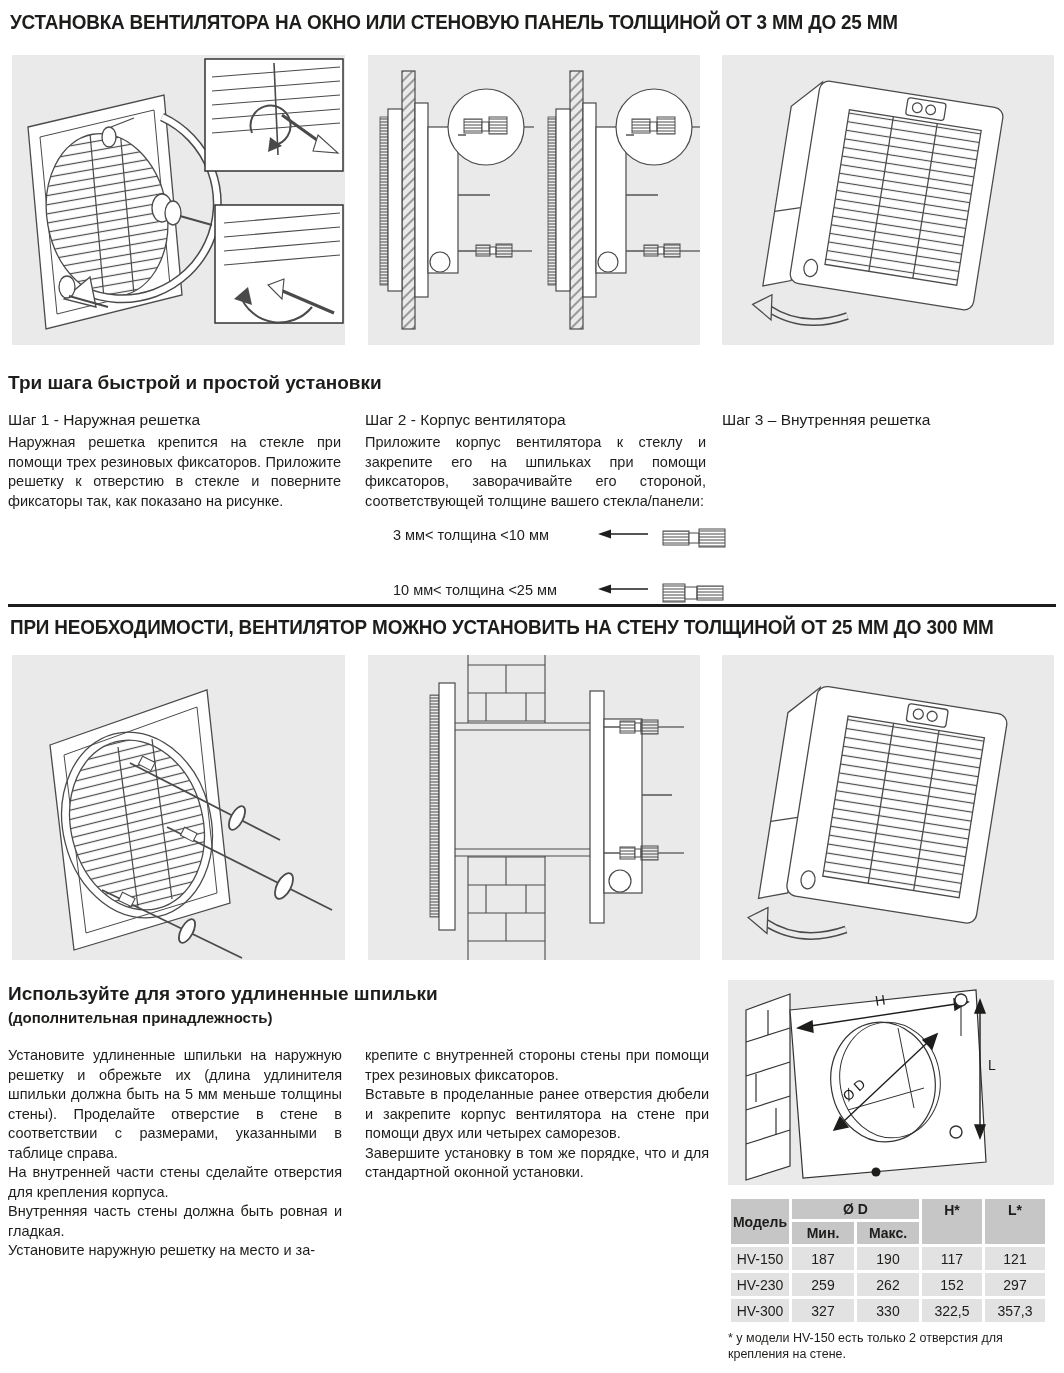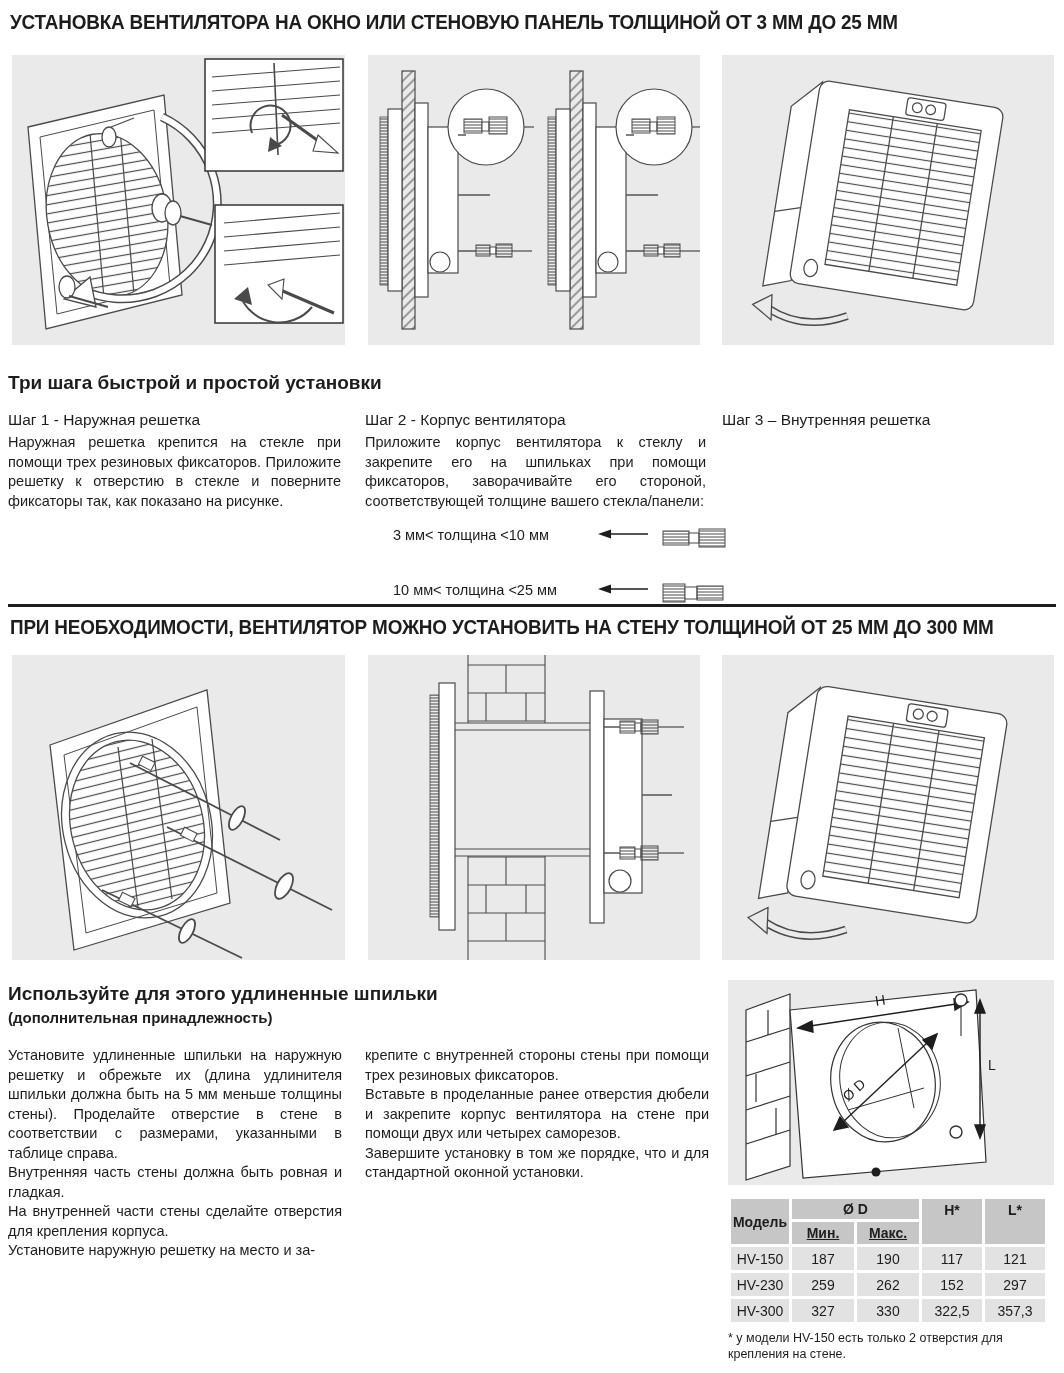--- a/index.html
+++ b/index.html
@@ -58,21 +58,21 @@
   #spec-table {
     position:absolute; left:728px; top:1196px;
     border-collapse:separate; border-spacing:3px;
     font-size:14px;
   }
   #spec-table th { background:#c6c6c6; font-weight:700; }
   #spec-table td { background:#e2e2e2; text-align:center; height:23px; }
   #spec-table th { text-align:center; }
   th.h-model { width:58px; vertical-align:middle; }
   th.h-diam  { height:20px; }
-  th.h-sub   { height:22px; width:62px;text-decoration:underline; }
+  th.h-sub   { height:22px; width:62px; }
   th.h-hl    { width:60px; vertical-align:top; padding-top:3px; }
   #footnote {
     position:absolute; left:728px; top:1330px; width:338px;
     font-size:12.5px; line-height:16px;
   }
 </style>
 </head>
 <body>
 
 <svg width="0" height="0" style="position:absolute" aria-hidden="true">
@@ -322,22 +322,22 @@
     <svg viewBox="0 0 332 300">
       <use href="#fan3d" width="332" height="300" y="2"></use>
     </svg>
   </div>
 
   <div id="subtitle2" class="subtitle">Используйте для этого удлиненные шпильки</div>
   <div id="subtitle2-note">(дополнительная принадлежность)</div>
 
   <div id="bcol1" class="bottom-col">
     <p>Установите удлиненные шпильки на наружную решетку и обрежьте их (длина удлинителя шпильки должна быть на 5 мм меньше толщины стены). Проделайте отверстие в стене в соответствии с размерами, указанными в таблице справа.</p>
+    <p>На внутренней части стены сделайте отверстия для крепления корпуса.</p>
     <p>Внутренняя часть стены должна быть ровная и гладкая.</p>
-    <p>На внутренней части стены сделайте отверстия для крепления корпуса.</p>
     <p>Установите наружную решетку на место и за-</p>
   </div>
   <div id="bcol2" class="bottom-col">
     <p>крепите с внутренней стороны стены при помощи трех резиновых фиксаторов.</p>
     <p>Вставьте в проделанные ранее отверстия дюбели и закрепите корпус вентилятора на стене при помощи двух или четырех саморезов.</p>
     <p>Завершите установку в том же порядке, что и для стандартной оконной установки.</p>
   </div>
 
   <div id="p7" class="panel">
     <svg viewBox="0 0 326 205">

